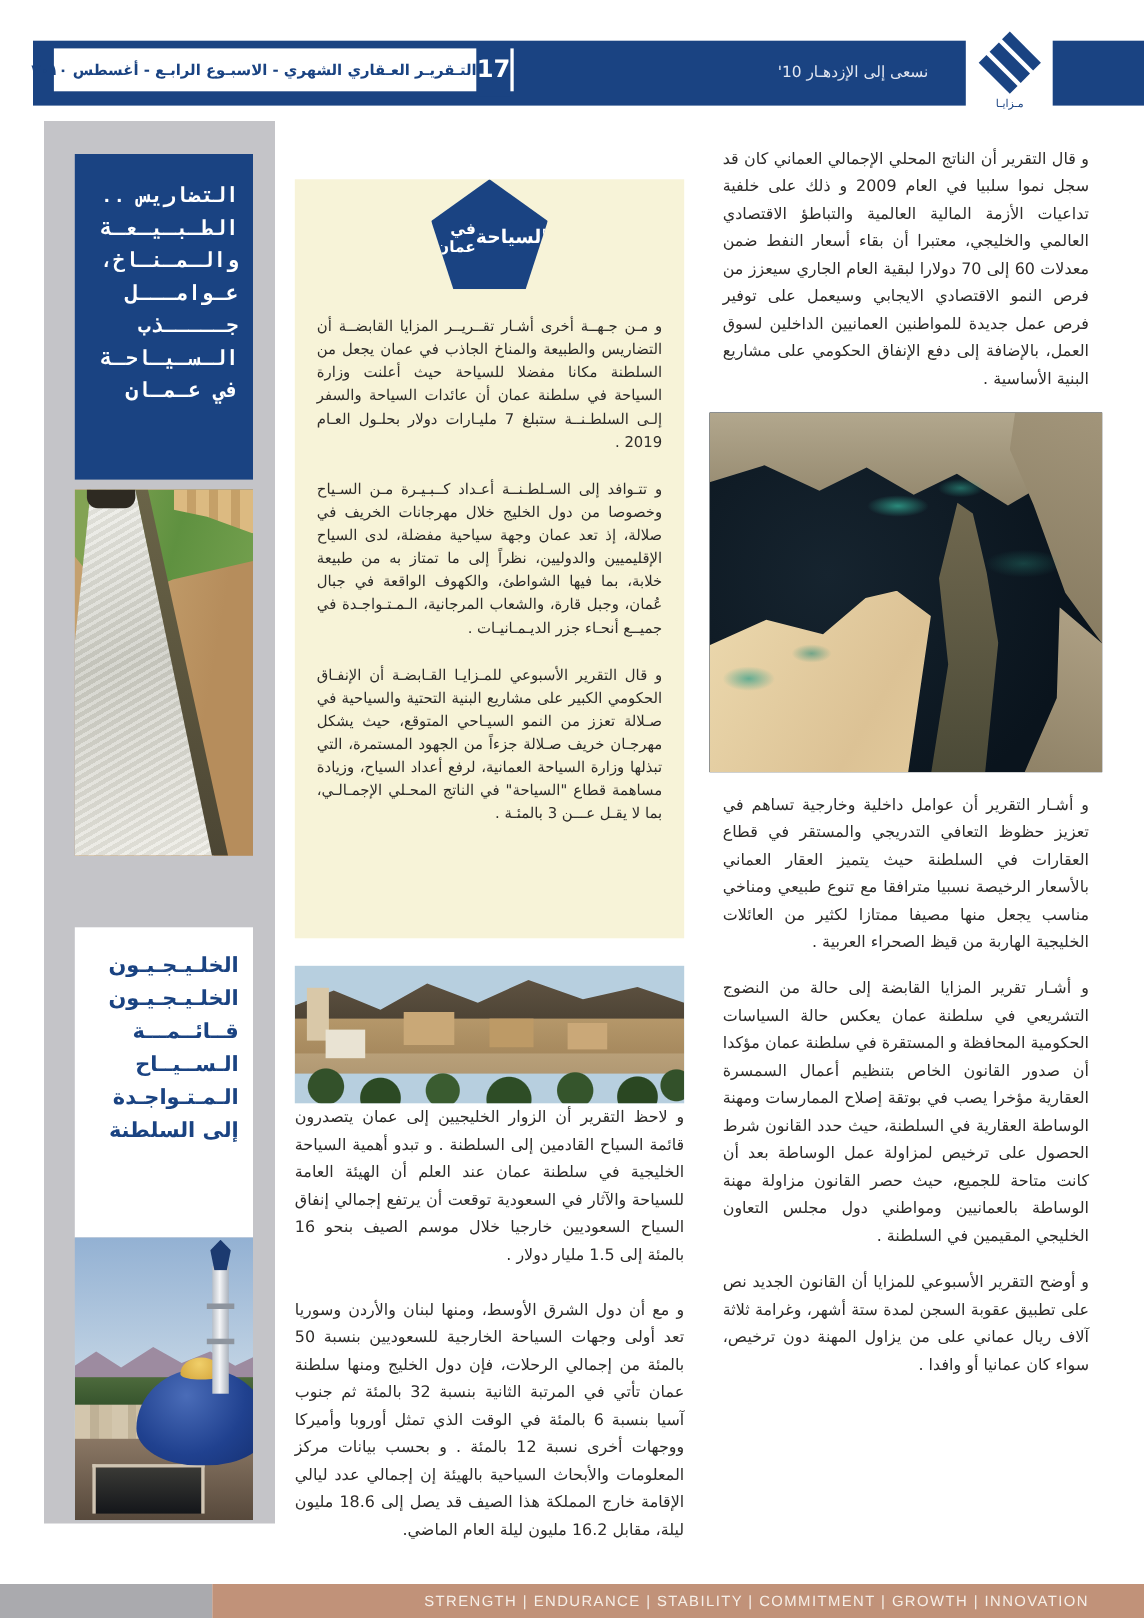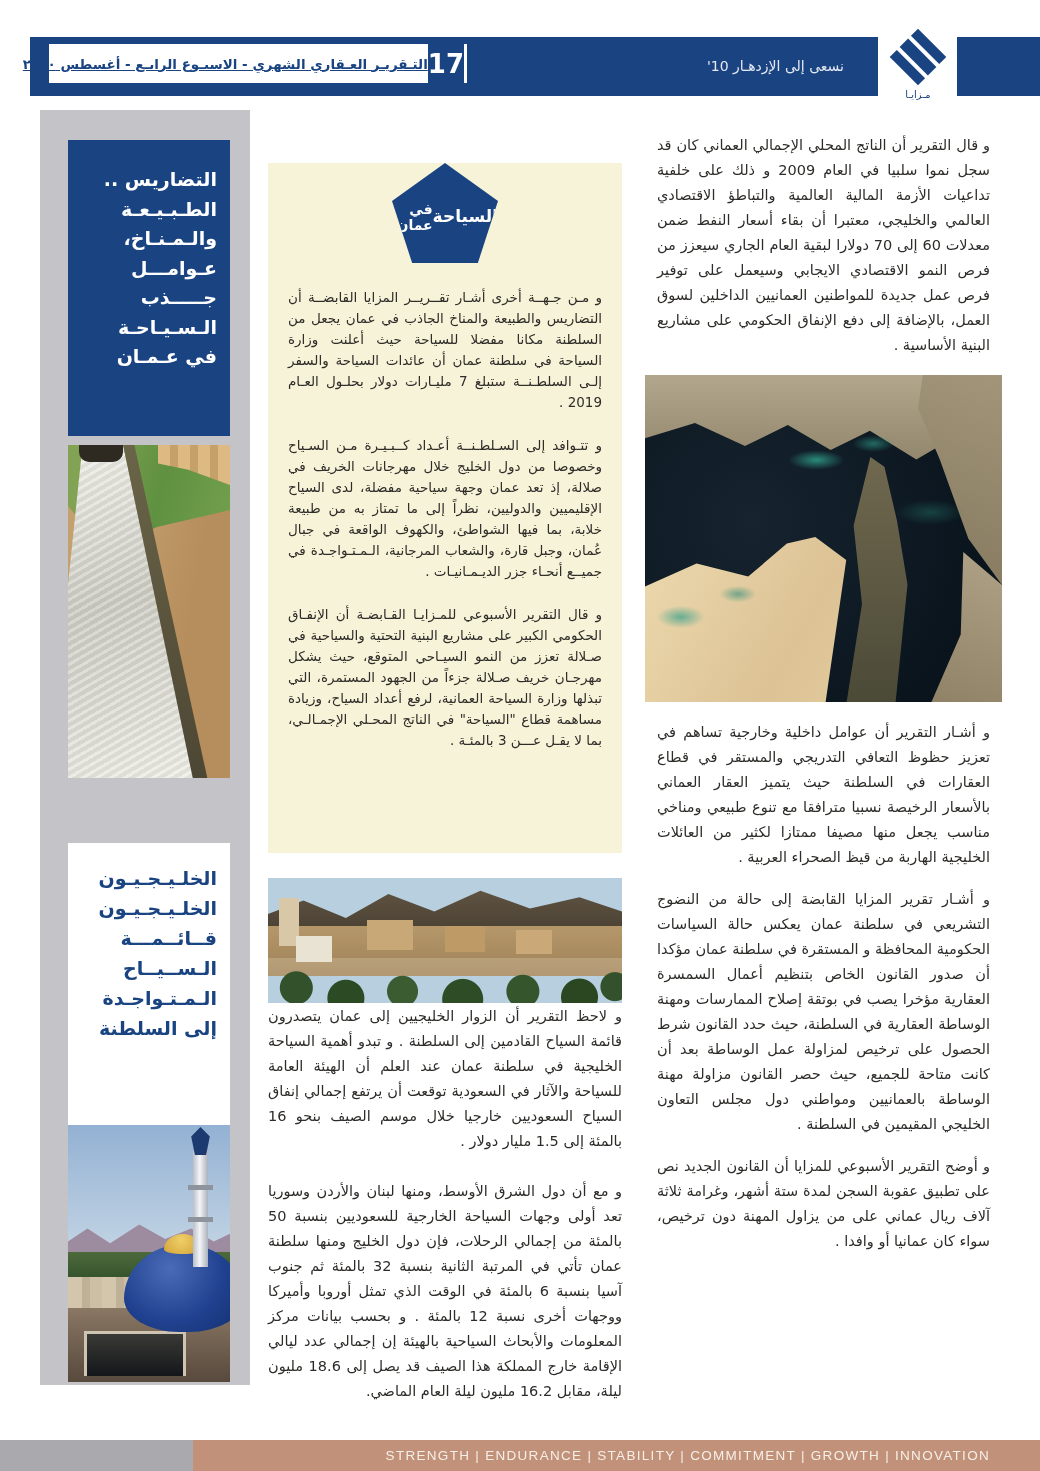--- a/index.html
+++ b/index.html
@@ -2,31 +2,31 @@
 <html lang="ar"><head>
 <meta charset="utf-8">
 <style>
   html,body{margin:0;padding:0;background:#fff;}
   body{width:1040px;height:1471px;position:relative;font-family:"DejaVu Sans",sans-serif;}
   .page{position:absolute;inset:0;width:1040px;height:1471px;background:#fff;overflow:hidden;}
 
   
   .header-bar{position:absolute;left:30px;top:37px;width:848px;height:59px;background:#1a4382;}
   .title-box{position:absolute;left:19px;top:7px;width:418px;height:39px;background:#fff;display:flex;direction:rtl;align-items:center;box-sizing:border-box;padding:3px;}
-  .page-number{width:48px;height:48px;background:#1a4382;color:#fff;font-size:26px;font-weight:bold;display:flex;align-items:center;justify-content:center;}
-  .title-text{flex:1;text-align:left;color:#1a4382;font-size:13.5px;font-weight:bold;white-space:nowrap;text-decoration:underline;}
+  .page-number{width:48px;height:48px;background:#1a4382;color:#fff;font-size:22px;font-weight:bold;display:flex;align-items:center;justify-content:center;}
+  .title-text{flex:1;text-align:left;color:#1a4382;font-size:13.5px;font-weight:bold;white-space:nowrap;}
   .slogan{position:absolute;right:34px;top:0;height:59px;line-height:59px;color:#e4e8f2;font-size:14px;direction:rtl;}
   .logo-block{position:absolute;left:884px;top:27px;width:68px;height:88px;text-align:center;}
   .logo-word{font-size:10px;color:#1a4382;letter-spacing:1px;margin-top:-2px;font-weight:normal;}
   .header-right{position:absolute;left:957px;top:37px;width:83px;height:59px;background:#1a4382;}
 
   
   .sidebar{position:absolute;left:40px;top:110px;width:210px;height:1275px;background:#c4c4c8;}
   .callout{position:absolute;left:28px;width:162px;box-sizing:border-box;direction:rtl;text-align:right;font-weight:bold;font-size:19px;}
-  .callout-blue{top:30px;height:296px;background:#1a4382;color:#fff;line-height:29.5px;padding:25px 13px 0 6px;}
+  .callout-blue{top:30px;height:296px;background:#1a4382;color:#fff;line-height:29.5px;padding:25px 13px 0 6px;font-family:Liberation Mono, monospace;}
   .callout-white{top:733px;height:282px;background:#fff;color:#1a4382;line-height:30px;padding:20px 13px 0 6px;}
 
   
   .photo{position:absolute;left:28px;width:162px;overflow:hidden;}
   .falaj{top:335px;height:333px;background:linear-gradient(100deg,#c4a06e 30%,#b68d5c 70%);}
   .falaj .grass{position:absolute;top:0;left:0;right:0;height:105px;background:linear-gradient(105deg,#83a354 10%,#5f9140 55%,#74a04e);clip-path:polygon(0 0,100% 0,100% 62%,55% 78%,22% 100%,0 58%);}
   .falaj .bldg{position:absolute;top:0;right:0;width:72px;height:40px;background:repeating-linear-gradient(90deg,#dcba81 0 12px,#c5a068 12px 20px);clip-path:polygon(0 0,100% 0,100% 100%,42% 62%,0 46%);}
   .falaj .culvert{position:absolute;top:0;left:7%;width:27%;height:17px;background:#2e2a22;border-radius:0 0 10px 10px;}
   .falaj .water{position:absolute;inset:0;background:linear-gradient(165deg,#efefe9,#c9c9c0 45%,#dddcd4 75%,#efeee7);clip-path:polygon(9% 0,34% 0,78% 100%,0 100%,0 42%);}
   .falaj .ripples{position:absolute;inset:0;background:repeating-linear-gradient(150deg,rgba(255,255,255,.55) 0 3px,rgba(150,150,140,.28) 3px 7px);clip-path:polygon(9% 0,34% 0,78% 100%,0 100%,0 42%);opacity:.45;}

